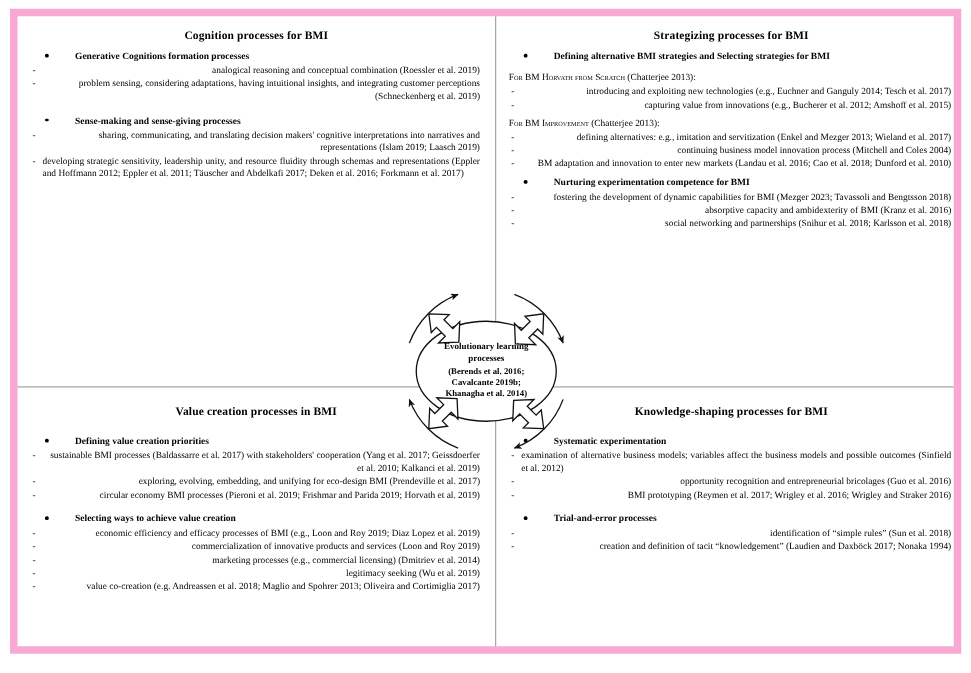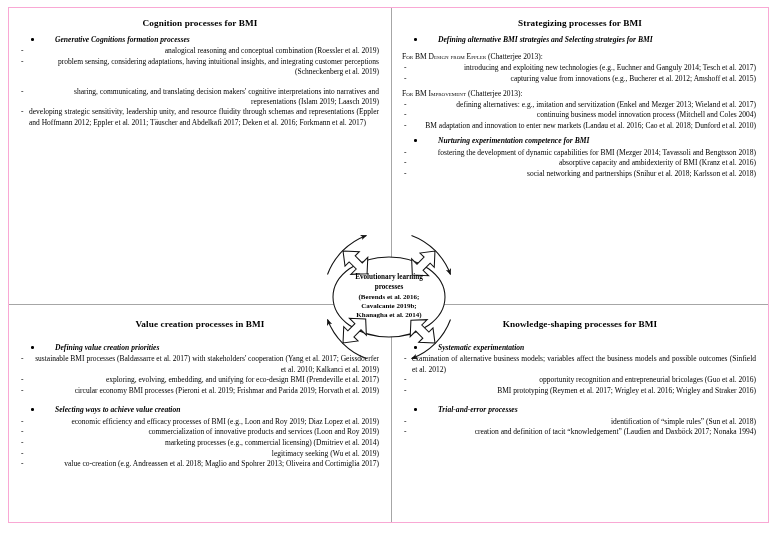--- a/index.html
+++ b/index.html
@@ -21,21 +21,21 @@
     background: #ffffff;
   }
 
   
   #matrix {
     position: absolute;
     left: 8px;
     top: 7px;
     width: 761px;
     height: 516px;
-    border: 1px solid #f9a8d4;
+    border: 6px solid #f9a8d4;
     background: #ffffff;
   }
 
   
   .divider-v {
     position: absolute;
     left: 382px;
     top: 0;
     width: 1px;
     height: 100%;
@@ -66,21 +66,20 @@
     font-size: 9.2px;
     letter-spacing: 0.1px;
     margin: 4px 0 7px 0;
   }
   .quad.bl .quad-title,
   .quad.br .quad-title { margin: 8px 0 14px 0; }
 
   
   .bullet-head {
     display: block;
-    font-style: italic;
     font-weight: bold;
     font-size: 7.6px;
     margin: 0 0 1px 0;
     padding-left: 38px;
     position: relative;
     line-height: 1.38;
   }
   .bullet-head .dot {
     position: absolute;
     left: 14px;
@@ -178,39 +177,43 @@
           <span class="dot"></span>
           <span>Generative Cognitions formation processes</span>
         </div>
         <ul class="dash-list">
           <li class="nojust">analogical reasoning and conceptual combination (Roessler et al. 2019)</li>
           <li class="nojust">problem sensing, considering adaptations, having intuitional insights, and integrating customer perceptions (Schneckenberg et al. 2019)</li>
         </ul>
       </div>
 
       <div class="group">
+        <div class="bullet-head">
+          <span class="dot"></span>
+          <span>Sense-making and sense-giving processes</span>
+        </div>
         <ul class="dash-list">
           <li class="nojust">sharing, communicating, and translating decision makers' cognitive interpretations into narratives and representations (Islam 2019; Laasch 2019)</li>
           <li>developing strategic sensitivity, leadership unity, and resource fluidity through schemas and representations (Eppler and Hoffmann 2012; Eppler et al. 2011; Täuscher and Abdelkafi 2017; Deken et al. 2016; Forkmann et al. 2017)</li>
         </ul>
       </div>
     </div>
 
     <div class="quad tr">
       <div class="quad-title">Strategizing processes for BMI</div>
 
       <div class="bullet-head">
         <span class="dot"></span>
         <span>Defining alternative BMI strategies and Selecting strategies for BMI</span>
       </div>
 
       <div class="spacer6"></div>
 
       <div class="group tight">
-        <div class="sc-label"><span>For BM Design from Eppler</span><span class="plain"> (Chatterjee 2013):</span></div>
+        <div class="sc-label"><span>For BM Horvath from Scratch</span><span class="plain"> (Chatterjee 2013):</span></div>
         <ul class="dash-list">
           <li class="nojust">introducing and exploiting new technologies (e.g., Euchner and Ganguly 2014; Tesch et al. 2017)</li>
           <li class="nojust">capturing value from innovations (e.g., Bucherer et al. 2012; Amshoff et al. 2015)</li>
         </ul>
       </div>
 
       <div class="group tight">
         <div class="sc-label"><span>For BM Improvement</span><span class="plain"> (Chatterjee 2013):</span></div>
         <ul class="dash-list">
           <li class="nojust">defining alternatives: e.g., imitation and servitization (Enkel and Mezger 2013; Wieland et al. 2017)</li>
@@ -218,21 +221,21 @@
           <li class="nojust">BM adaptation and innovation to enter new markets (Landau et al. 2016; Cao et al. 2018; Dunford et al. 2010)</li>
         </ul>
       </div>
 
       <div class="group">
         <div class="bullet-head">
           <span class="dot"></span>
           <span>Nurturing experimentation competence for BMI</span>
         </div>
         <ul class="dash-list">
-          <li class="nojust">fostering the development of dynamic capabilities for BMI (Mezger 2014; Tavassoli and Bengtsson 2018)</li>
+          <li class="nojust">fostering the development of dynamic capabilities for BMI (Mezger 2023; Tavassoli and Bengtsson 2018)</li>
           <li class="nojust">absorptive capacity and ambidexterity of BMI (Kranz et al. 2016)</li>
           <li class="nojust">social networking and partnerships  (Snihur et al. 2018; Karlsson et al. 2018)</li>
         </ul>
       </div>
     </div>
 
     <div class="quad bl">
       <div class="quad-title">Value creation processes in BMI</div>
 
       <div class="group">

